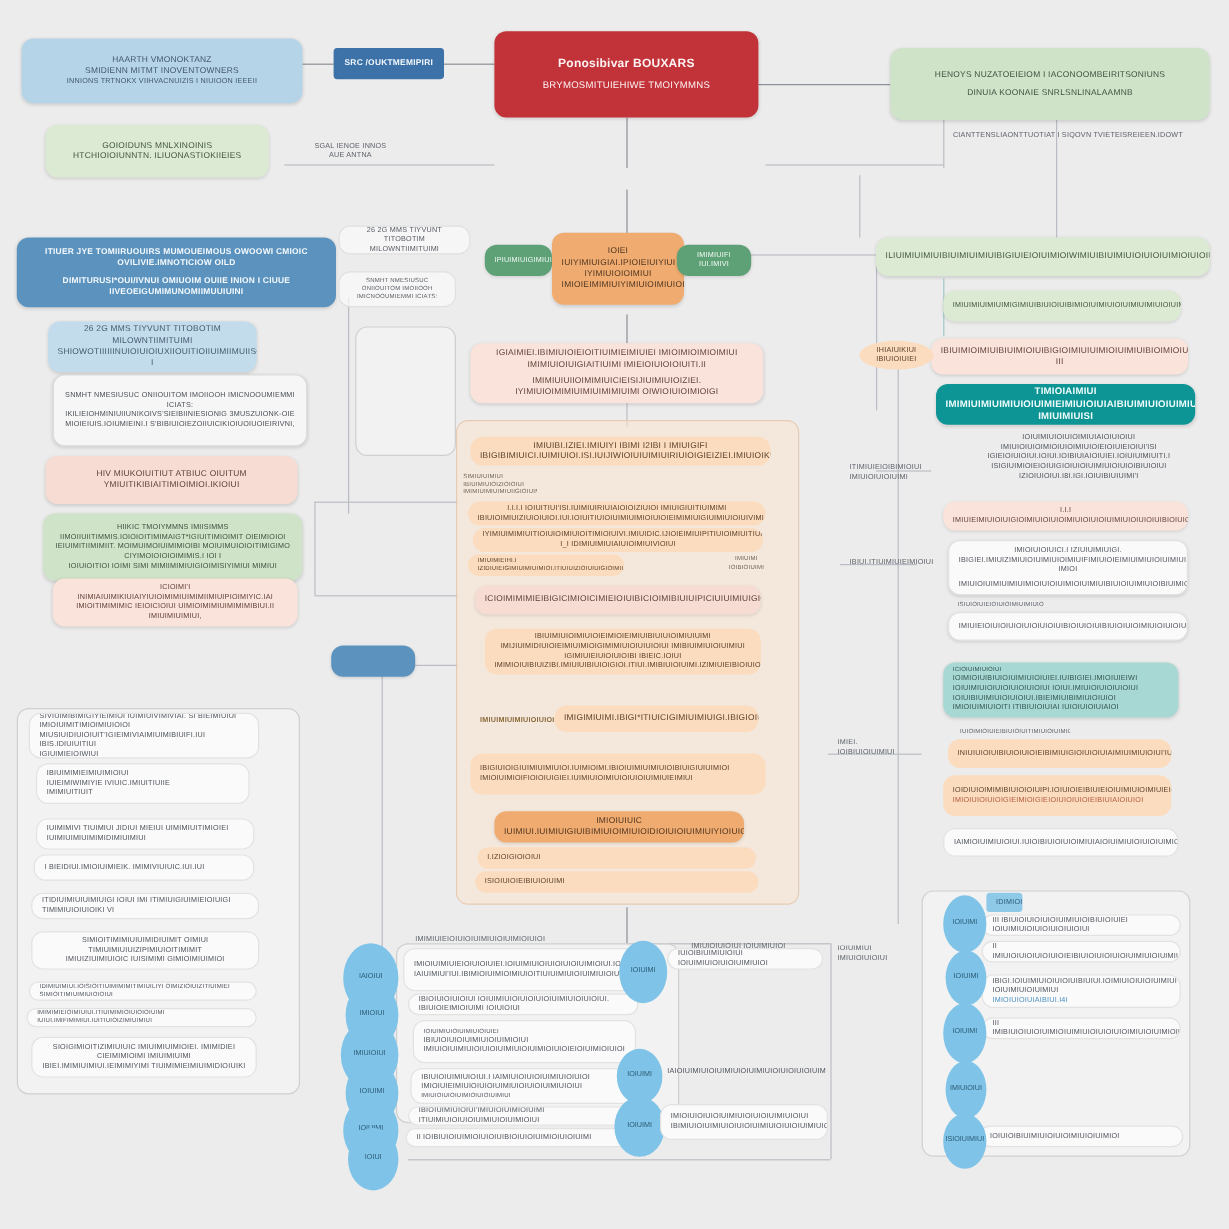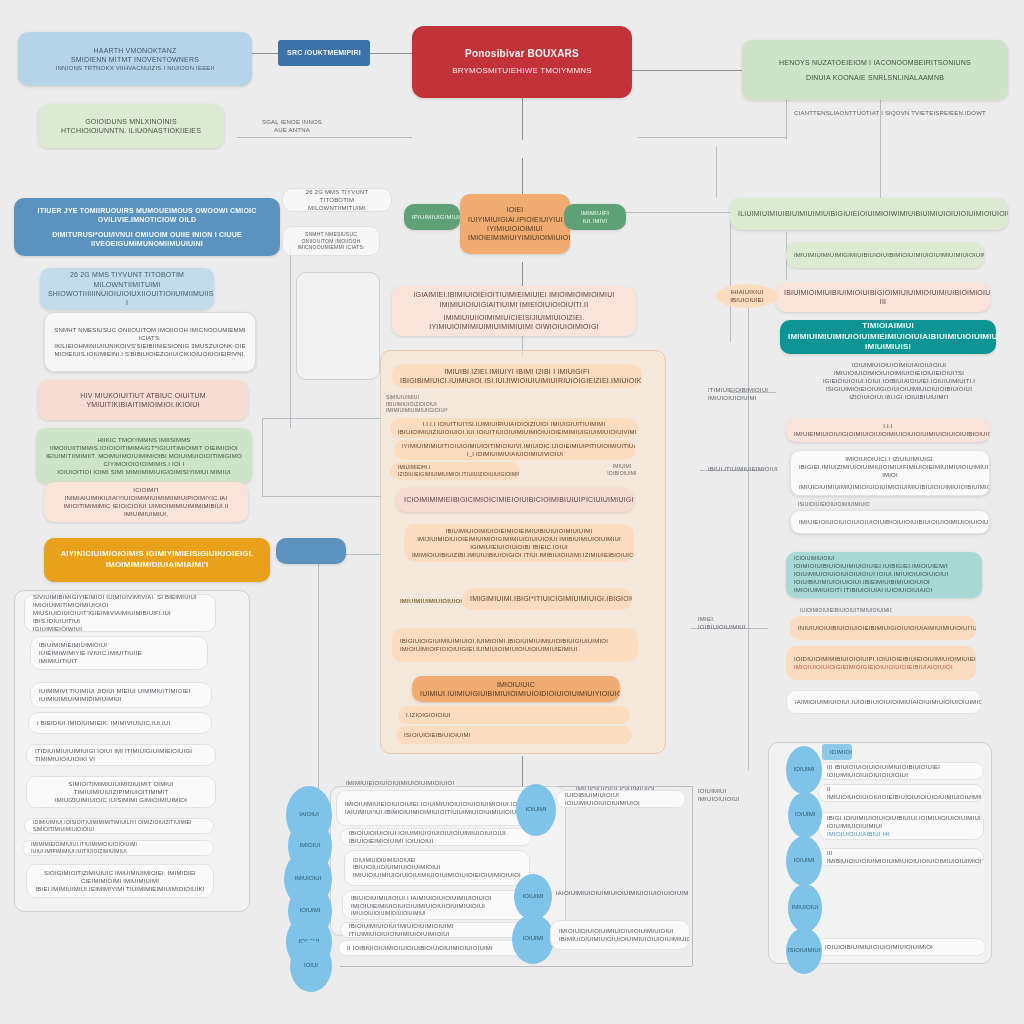--- a/index.html
+++ b/index.html
@@ -24,21 +24,21 @@
     letter-spacing:.2px;
     
     filter:blur(.45px);
     overflow:hidden;
   }
   .node span{display:block;width:100%;}
   .l{ text-align:left; }
   .node.l{align-items:flex-start;text-align:left;}
 
   
-  .red     {background:#c13239;color:#fdf2f2;font-weight:bold;border-radius:12px;}
+  .red     {background:#c13239;color:#fdf2f2;font-weight:bold;}
   .dblue   {background:#3c72a8;color:#f2f7fc;font-weight:bold;border-radius:3px;}
   .mblue   {background:#5b93be;color:#f4f9fd;font-weight:bold;}
   .lblue   {background:#b5d4e8;color:#42566b;}
   .lblue2  {background:#c3dcec;color:#44596d;}
   .teal    {background:#0d9494;color:#effcfc;font-weight:bold;}
   .lteal   {background:#a8d8d3;color:#33534f;}
   .amber   {background:#e9a01b;color:#fffaf0;font-weight:bold;}
   .orange  {background:#f0ac70;color:#4d3420;}
   .lorange {background:#fbdcbf;color:#5a4129;}
   .green   {background:#5fa177;color:#f1faf4;}
@@ -186,23 +186,20 @@
     <span>HIIKIC TMOIYMMNS IMIISIMMS IIMOIIUIITIMMIS.IOIOIOITIMIMAIGT*IGIUITIMIOIMIT OIEIMIOIOI</span>
     <span>IEIUIMITIIMIMIIT. MOIMUIMOIUIMIMIOIBI MOIUIMUIOIOITIMIGIMO CIYIMOIOIOIOIMIMIS.I IOI I</span>
     <span>IOIUIOITIOI IOIMI SIMI MIMIIMIMIUIGIOIMISIYIMIUI MIMIUI</span>
   </div>
 
   <div class="node pink2 sh fs6" style="left:44px;top:482px;width:204px;height:40px;">
     <span>ICIOIMI'I INIMIAIUIMIKIUIAIYIUIOIMIMIUIMIMIIMIUIPIOIMIYIC.IAI</span>
     <span>IMIOITIMIMIMIC  IEIOICIOIUI UIMIOIMIMIUIMIMIMIBIUI.II  IMIUIMIUIMIUI,</span>
   </div>
 
-  <div class="node amber sh fs8" style="left:44px;top:538px;width:226px;height:44px;">
-    <span>AIYINICIUIMIOIOIMIS   IGIMIYIMIEISIGIUIKIOIEIGI.  IMOIMIMIMIDIUIAIMIAIMI'I</span>
-  </div>
   <div class="node mblue sh fs6" style="left:276px;top:538px;width:70px;height:26px;">
     <span></span>
   </div>
 
   <div class="panel" style="left:14px;top:590px;width:236px;height:322px;"></div>
   <div class="node white2 fs6 l" style="left:24px;top:594px;width:192px;height:38px;">
     <span>SIVIUIMIBIMIGIYIEIMIOI IUIMIUIVIMIVIAI.  SI BIEIMIUIUI IMIOIUIMITIMIOIMIUIOIOI</span>
     <span>MIUSIUIDIUIOIUIT'IGIEIMIVIAIMIUIMIBIUIFI.IUI IBIS.IDIUIUITIUI</span>
     <span>IGIUIMIEIOIWIUI</span>
   </div>

